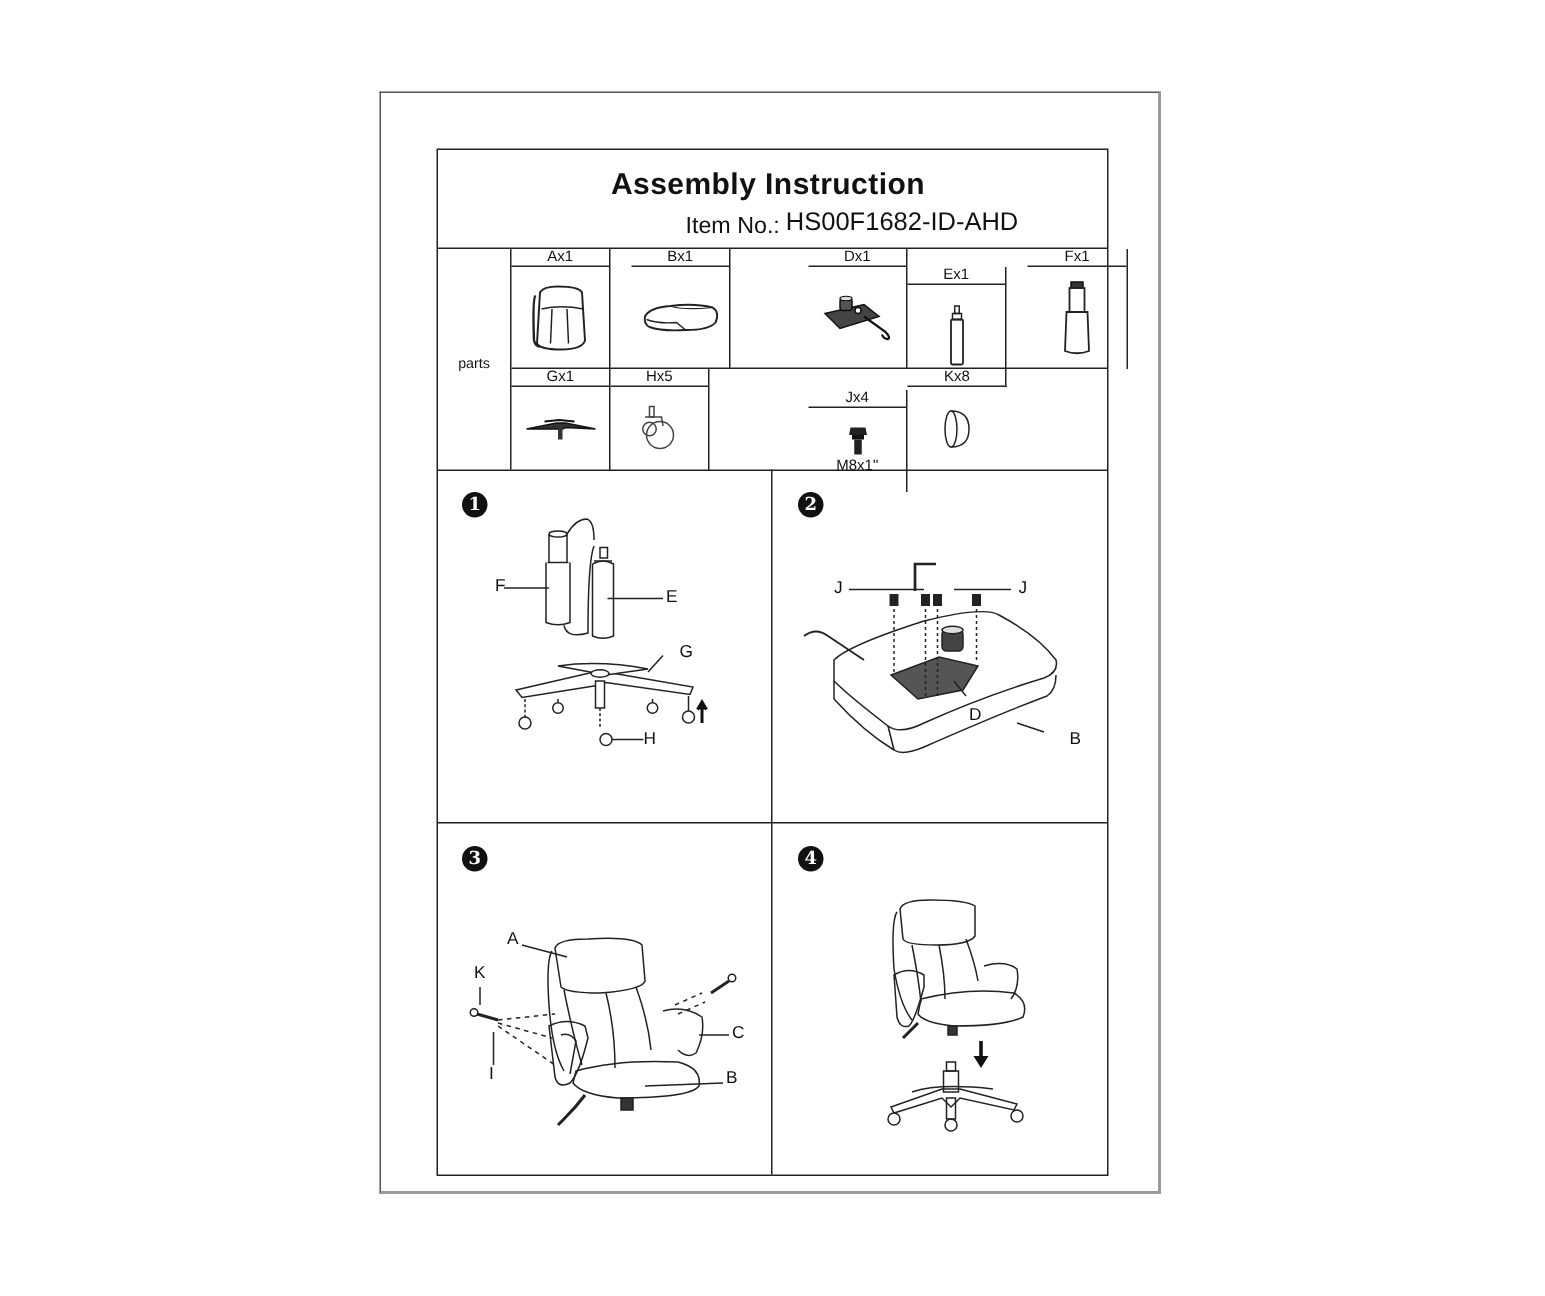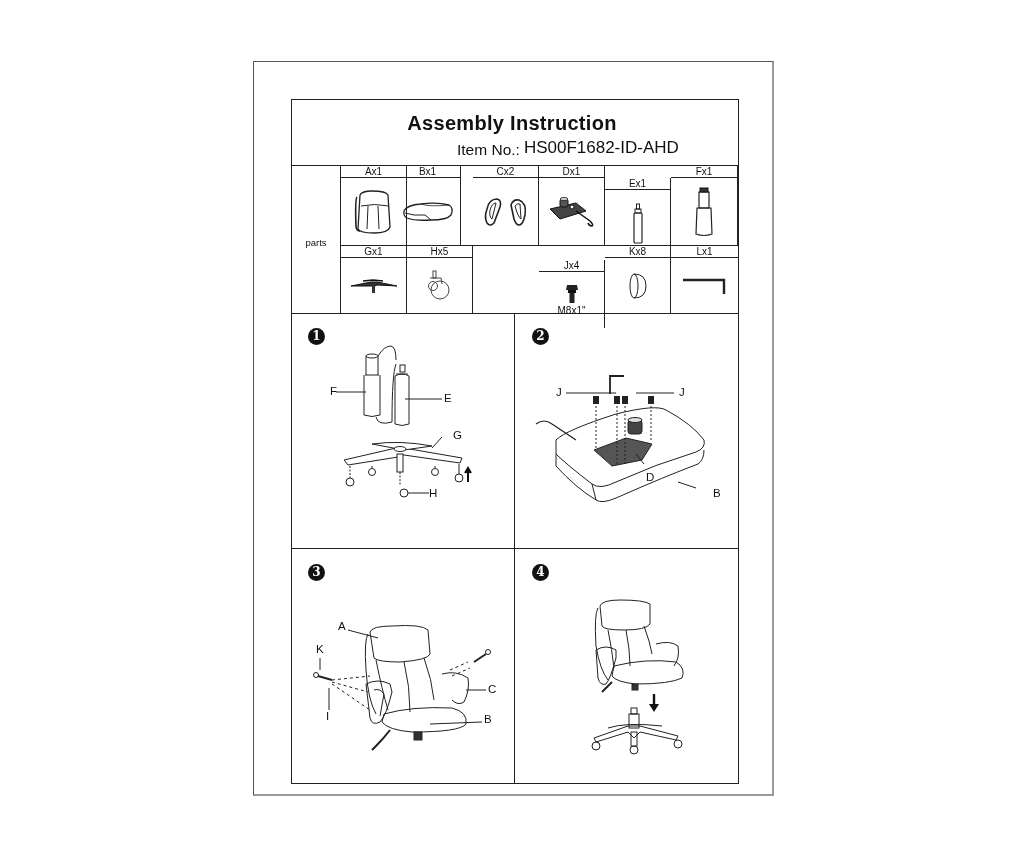--- a/index.html
+++ b/index.html
@@ -48,38 +48,27 @@
         <div class="hdr">Ax1</div>
         <div class="pic">
             <svg width="44" height="46" viewBox="0 0 44 46">
               <path d="M8 6 Q10 2 20 2 Q34 2 36 6 L38 38 Q36 44 22 44 Q8 44 6 40 Z" fill="none" stroke="#222" stroke-width="1.3"></path>
               <path d="M5 8 Q3 10 4 38 Q5 42 8 42" fill="none" stroke="#222" stroke-width="1.6"></path>
               <path d="M9 17 Q22 14 37 17" fill="none" stroke="#222" stroke-width="1"></path>
               <path d="M16 17 L15 40 M26 17 L27 40" stroke="#222" stroke-width="1"></path>
             </svg>
           </div>
       </div>
-      <div class="cell" style="left:54px;top:0;width:66px;height:80px">
+      <div class="cell" style="left:80px;top:0;width:66px;height:80px">
         <div class="hdr">Bx1</div>
         <div class="pic">
             <svg width="54" height="26" viewBox="0 0 54 26">
               <path d="M3 12 Q6 6 20 5 Q36 3 48 6 Q53 9 50 16 Q46 21 30 21 Q14 22 6 19 Q2 17 3 12 Z" fill="none" stroke="#222" stroke-width="1.3"></path>
               <path d="M4 14 Q12 17 24 16 L30 21" fill="none" stroke="#222" stroke-width="1"></path>
               <path d="M20 5 Q28 8 48 6" fill="none" stroke="#222" stroke-width="0.8"></path>
-            </svg>
-          </div>
-      </div>
-      <div class="cell" style="left:132px;top:0;width:66px;height:80px">
-        <div class="hdr">Cx2</div>
-        <div class="pic">
-            <svg width="50" height="34" viewBox="0 0 50 34">
-              <path d="M6 14 Q8 4 16 4 Q21 5 19 12 L13 28 Q9 32 6 28 Q3 22 6 14 Z" fill="none" stroke="#222" stroke-width="1.6"></path>
-              <path d="M9 15 Q11 8 15 8 L11 24 Q8 22 9 15Z" fill="none" stroke="#222" stroke-width="1"></path>
-              <path d="M30 10 Q32 4 38 5 Q46 8 44 20 Q42 30 38 30 Q35 30 33 24 Z" fill="none" stroke="#222" stroke-width="1.6"></path>
-              <path d="M34 11 Q36 8 39 9 L40 24 Q37 22 34 11Z" fill="none" stroke="#222" stroke-width="1"></path>
             </svg>
           </div>
       </div>
       <div class="cell" style="left:198px;top:0;width:66px;height:80px">
         <div class="hdr">Dx1</div>
         <div class="pic">
             <svg width="52" height="34" viewBox="0 0 52 34">
               <path d="M4 14 L30 8 L40 16 L14 24 Z" fill="#444" stroke="#111" stroke-width="1"></path>
               <rect x="14" y="4" width="8" height="8" rx="2" fill="#555" stroke="#111"></rect>
               <ellipse cx="18" cy="4" rx="4" ry="1.5" fill="#ddd" stroke="#111" stroke-width="0.8"></ellipse>
@@ -91,21 +80,21 @@
       <div class="cell" style="left:264px;top:12px;width:66px;height:80px">
         <div class="hdr">Ex1</div>
         <div class="pic">
             <svg width="14" height="42" viewBox="0 0 14 42">
               <rect x="5.5" y="1" width="3" height="5" fill="none" stroke="#222"></rect>
               <rect x="4" y="6" width="6" height="4" fill="none" stroke="#222"></rect>
               <rect x="3" y="10" width="8" height="30" rx="1" fill="none" stroke="#222" stroke-width="1.2"></rect>
             </svg>
           </div>
       </div>
-      <div class="cell" style="left:330px;top:0;width:67px;height:80px">
+      <div class="cell" style="left:344px;top:0;width:67px;height:80px">
         <div class="hdr">Fx1</div>
         <div class="pic">
             <svg width="20" height="52" viewBox="0 0 20 52">
               <rect x="6" y="2" width="8" height="4" fill="#333" stroke="#111"></rect>
               <rect x="5" y="6" width="10" height="16" fill="none" stroke="#222" stroke-width="1.2"></rect>
               <path d="M3 22 L17 22 L18 48 Q10 51 2 48 Z" fill="none" stroke="#222" stroke-width="1.2"></path>
             </svg>
           </div>
       </div>
 
@@ -140,28 +129,20 @@
             </svg>
             <div class="spec">M8x1"</div>
           </div>
       </div>
       <div class="cell" style="left:264px;top:80px;width:66px;height:68px">
         <div class="hdr">Kx8</div>
         <div class="pic">
             <svg width="20" height="30" viewBox="0 0 20 30">
               <ellipse cx="6" cy="15" rx="4" ry="12" fill="none" stroke="#222"></ellipse>
               <path d="M6 3 Q18 3 18 15 Q18 27 6 27" fill="none" stroke="#222"></path>
-            </svg>
-          </div>
-      </div>
-      <div class="cell" style="left:330px;top:80px;width:67px;height:68px">
-        <div class="hdr">Lx1</div>
-        <div class="pic">
-            <svg width="46" height="20" viewBox="0 0 46 20">
-              <path d="M1 4 L42 4 L42 18" fill="none" stroke="#222" stroke-width="2.4"></path>
             </svg>
           </div>
       </div>
     </div>
   </div>
 
   <div class="vdiv"></div>
   <div class="hdiv"></div>
 
   <div class="step" style="left:0;top:214px;width:222px;height:234px">

